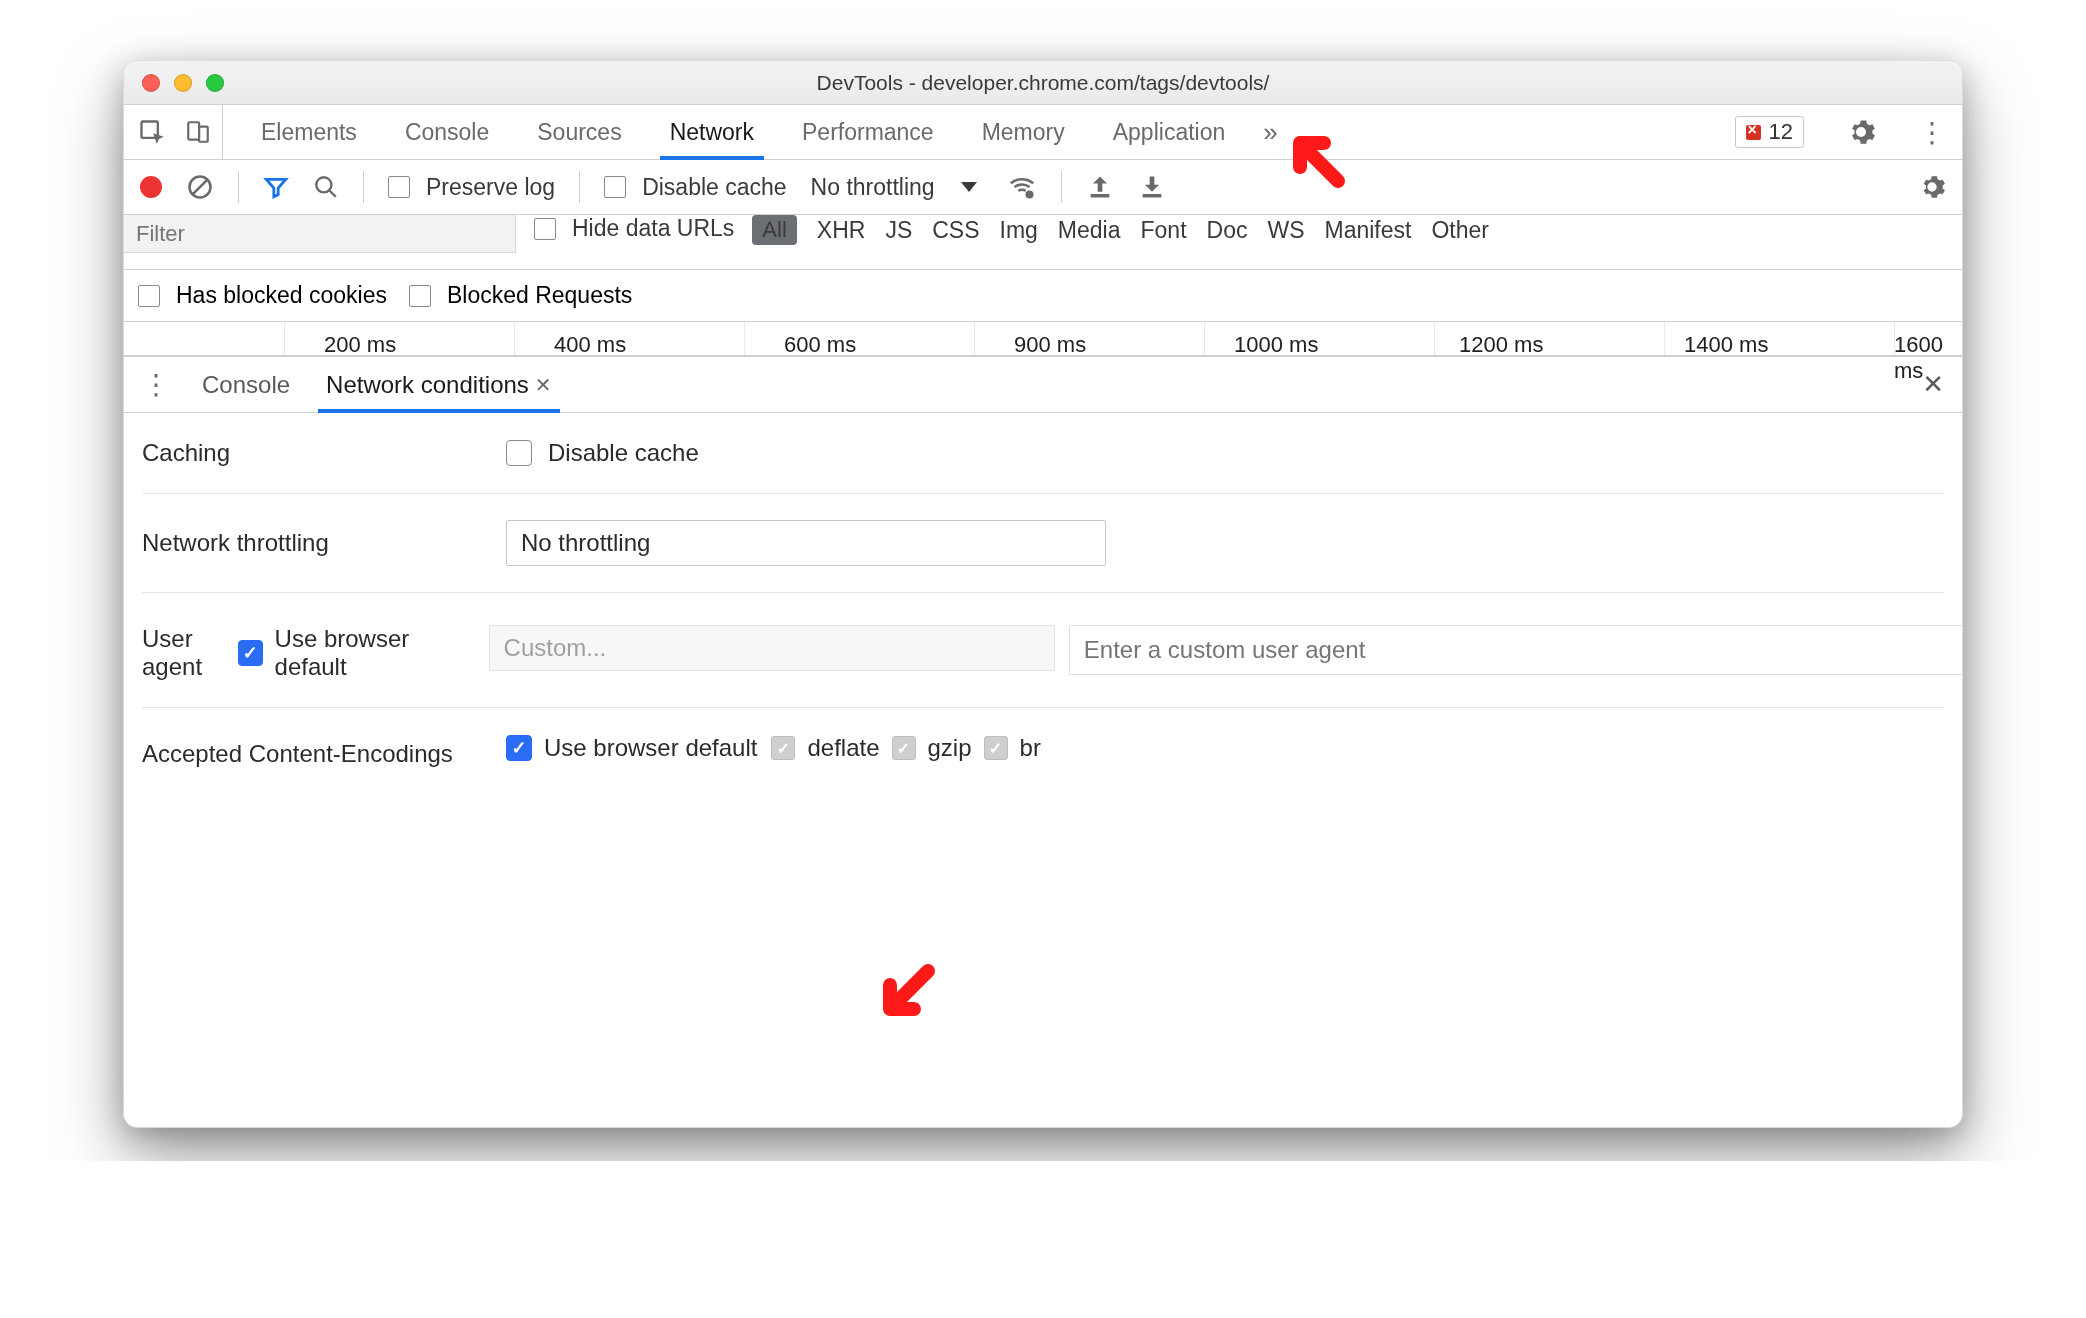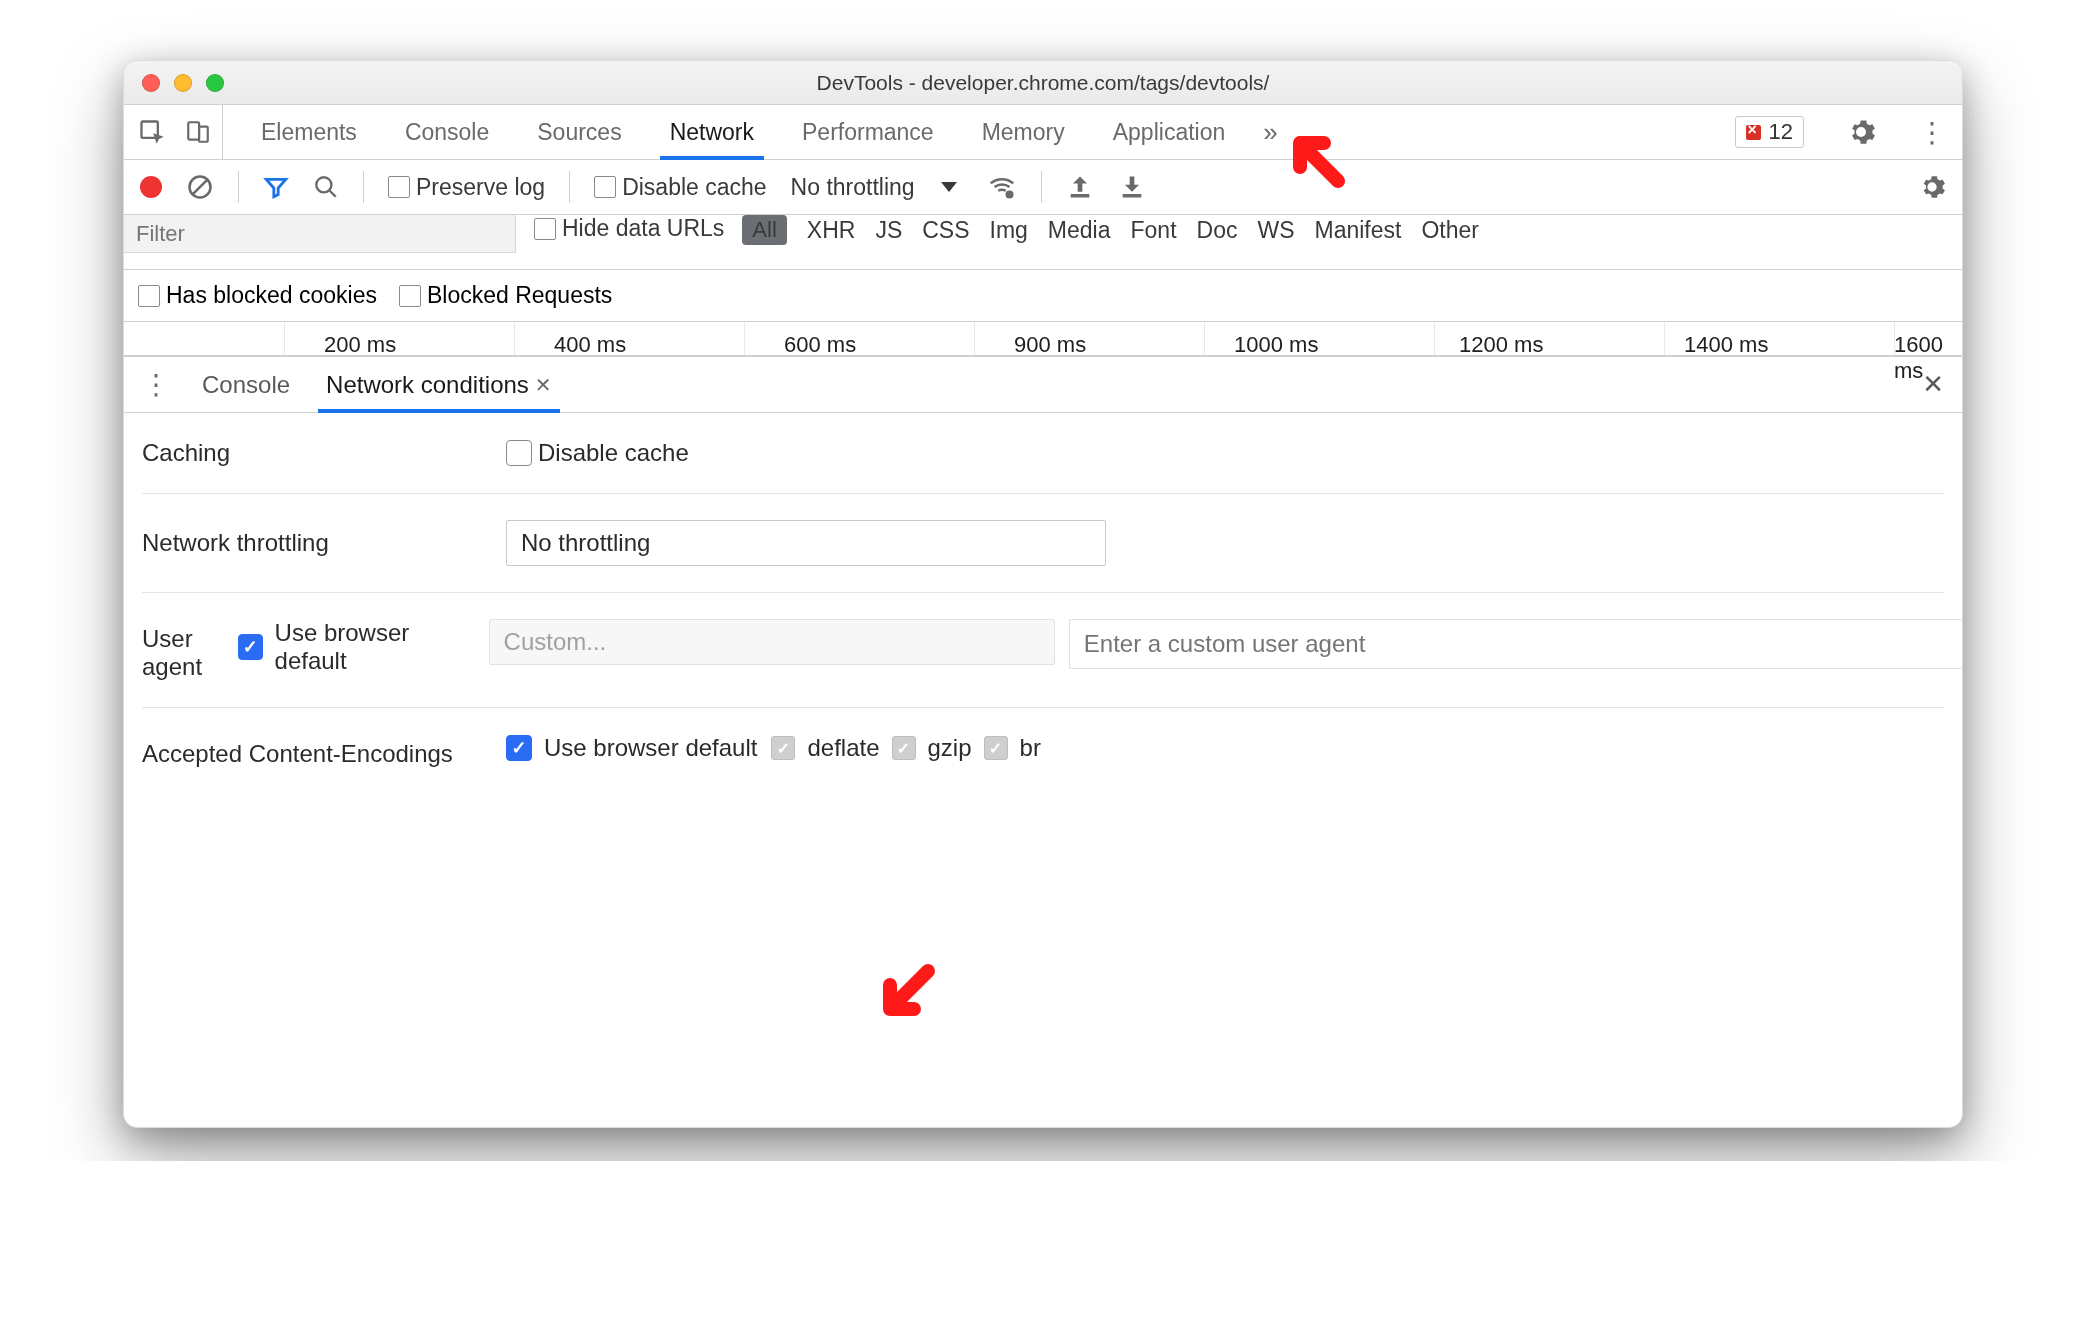--- a/index.html
+++ b/index.html
@@ -45,21 +45,21 @@
   .chip .sq{width:15px;height:15px;background:var(--danger);border-radius:2px;display:inline-block;position:relative}
   .chip .sq::before{content:"×";color:#fff;font-weight:700;position:absolute;left:2px;top:-4px;font-size:16px}
   .icon svg{display:block}
   .iconbtn{width:28px;height:28px}
   .inspect-group{display:flex;align-items:center;gap:18px;padding-right:10px;border-right:1px solid var(--border);height:55px}
 
   
   .toolbar{height:55px;border-bottom:1px solid var(--border);padding:0 16px;display:flex;align-items:center;gap:24px;font-size:23px;color:#3a3a3a}
   .toolbar .sep{width:1px;height:32px;background:var(--border)}
   .rec-dot{width:22px;height:22px;border-radius:50%;background:#e33}
-  .checkbox{display:inline-flex;align-items:center;gap:6px}
+  .checkbox{display:inline-flex;align-items:center;gap:16px}
   .checkbox .cb{width:22px;height:22px;border:1.5px solid #8a8a8a;border-radius:2px;background:#fff}
   .select{display:inline-flex;align-items:center;gap:26px;padding-right:6px}
   .select .tri{width:0;height:0;border-left:8px solid transparent;border-right:8px solid transparent;border-top:10px solid #3a3a3a}
   .toolbar .spacer{flex:1}
 
   
   .filterrow{height:55px;border-bottom:1px solid var(--border);display:flex;align-items:flex-start;gap:18px;padding:0 0 0 0;font-size:23px;color:#3a3a3a}
   .filterrow input{width:392px;height:38px;border:1px solid #d7d7d7;border-top:none;border-left:none;background:#f2f2f2;font-size:22px;padding:0 12px;color:#222}
   .pill{background:var(--pill);color:#fff;border-radius:4px;padding:2px 10px;font-size:22px}
   .cats{display:flex;align-items:center;gap:20px}
@@ -288,21 +288,21 @@
         </div>
 
         <div class="row">
           <div class="label">Network throttling</div>
           <div class="formsel">
             <span>No throttling</span>
             <span class="tri"></span>
           </div>
         </div>
 
-        <div class="row" style="align-items:flex-start">
+        <div class="row" style="align-items:flex-end">
           <div class="label" style="padding-top:6px">User agent</div>
           <div class="stack">
             <span class="enc">
               <span class="cb blue"></span>
               <span>Use browser default</span>
             </span>
             <div class="formsel disabled">
               <span>Custom...</span>
               <span class="tri" style="border-top-color:#bdbdbd"></span>
             </div>

